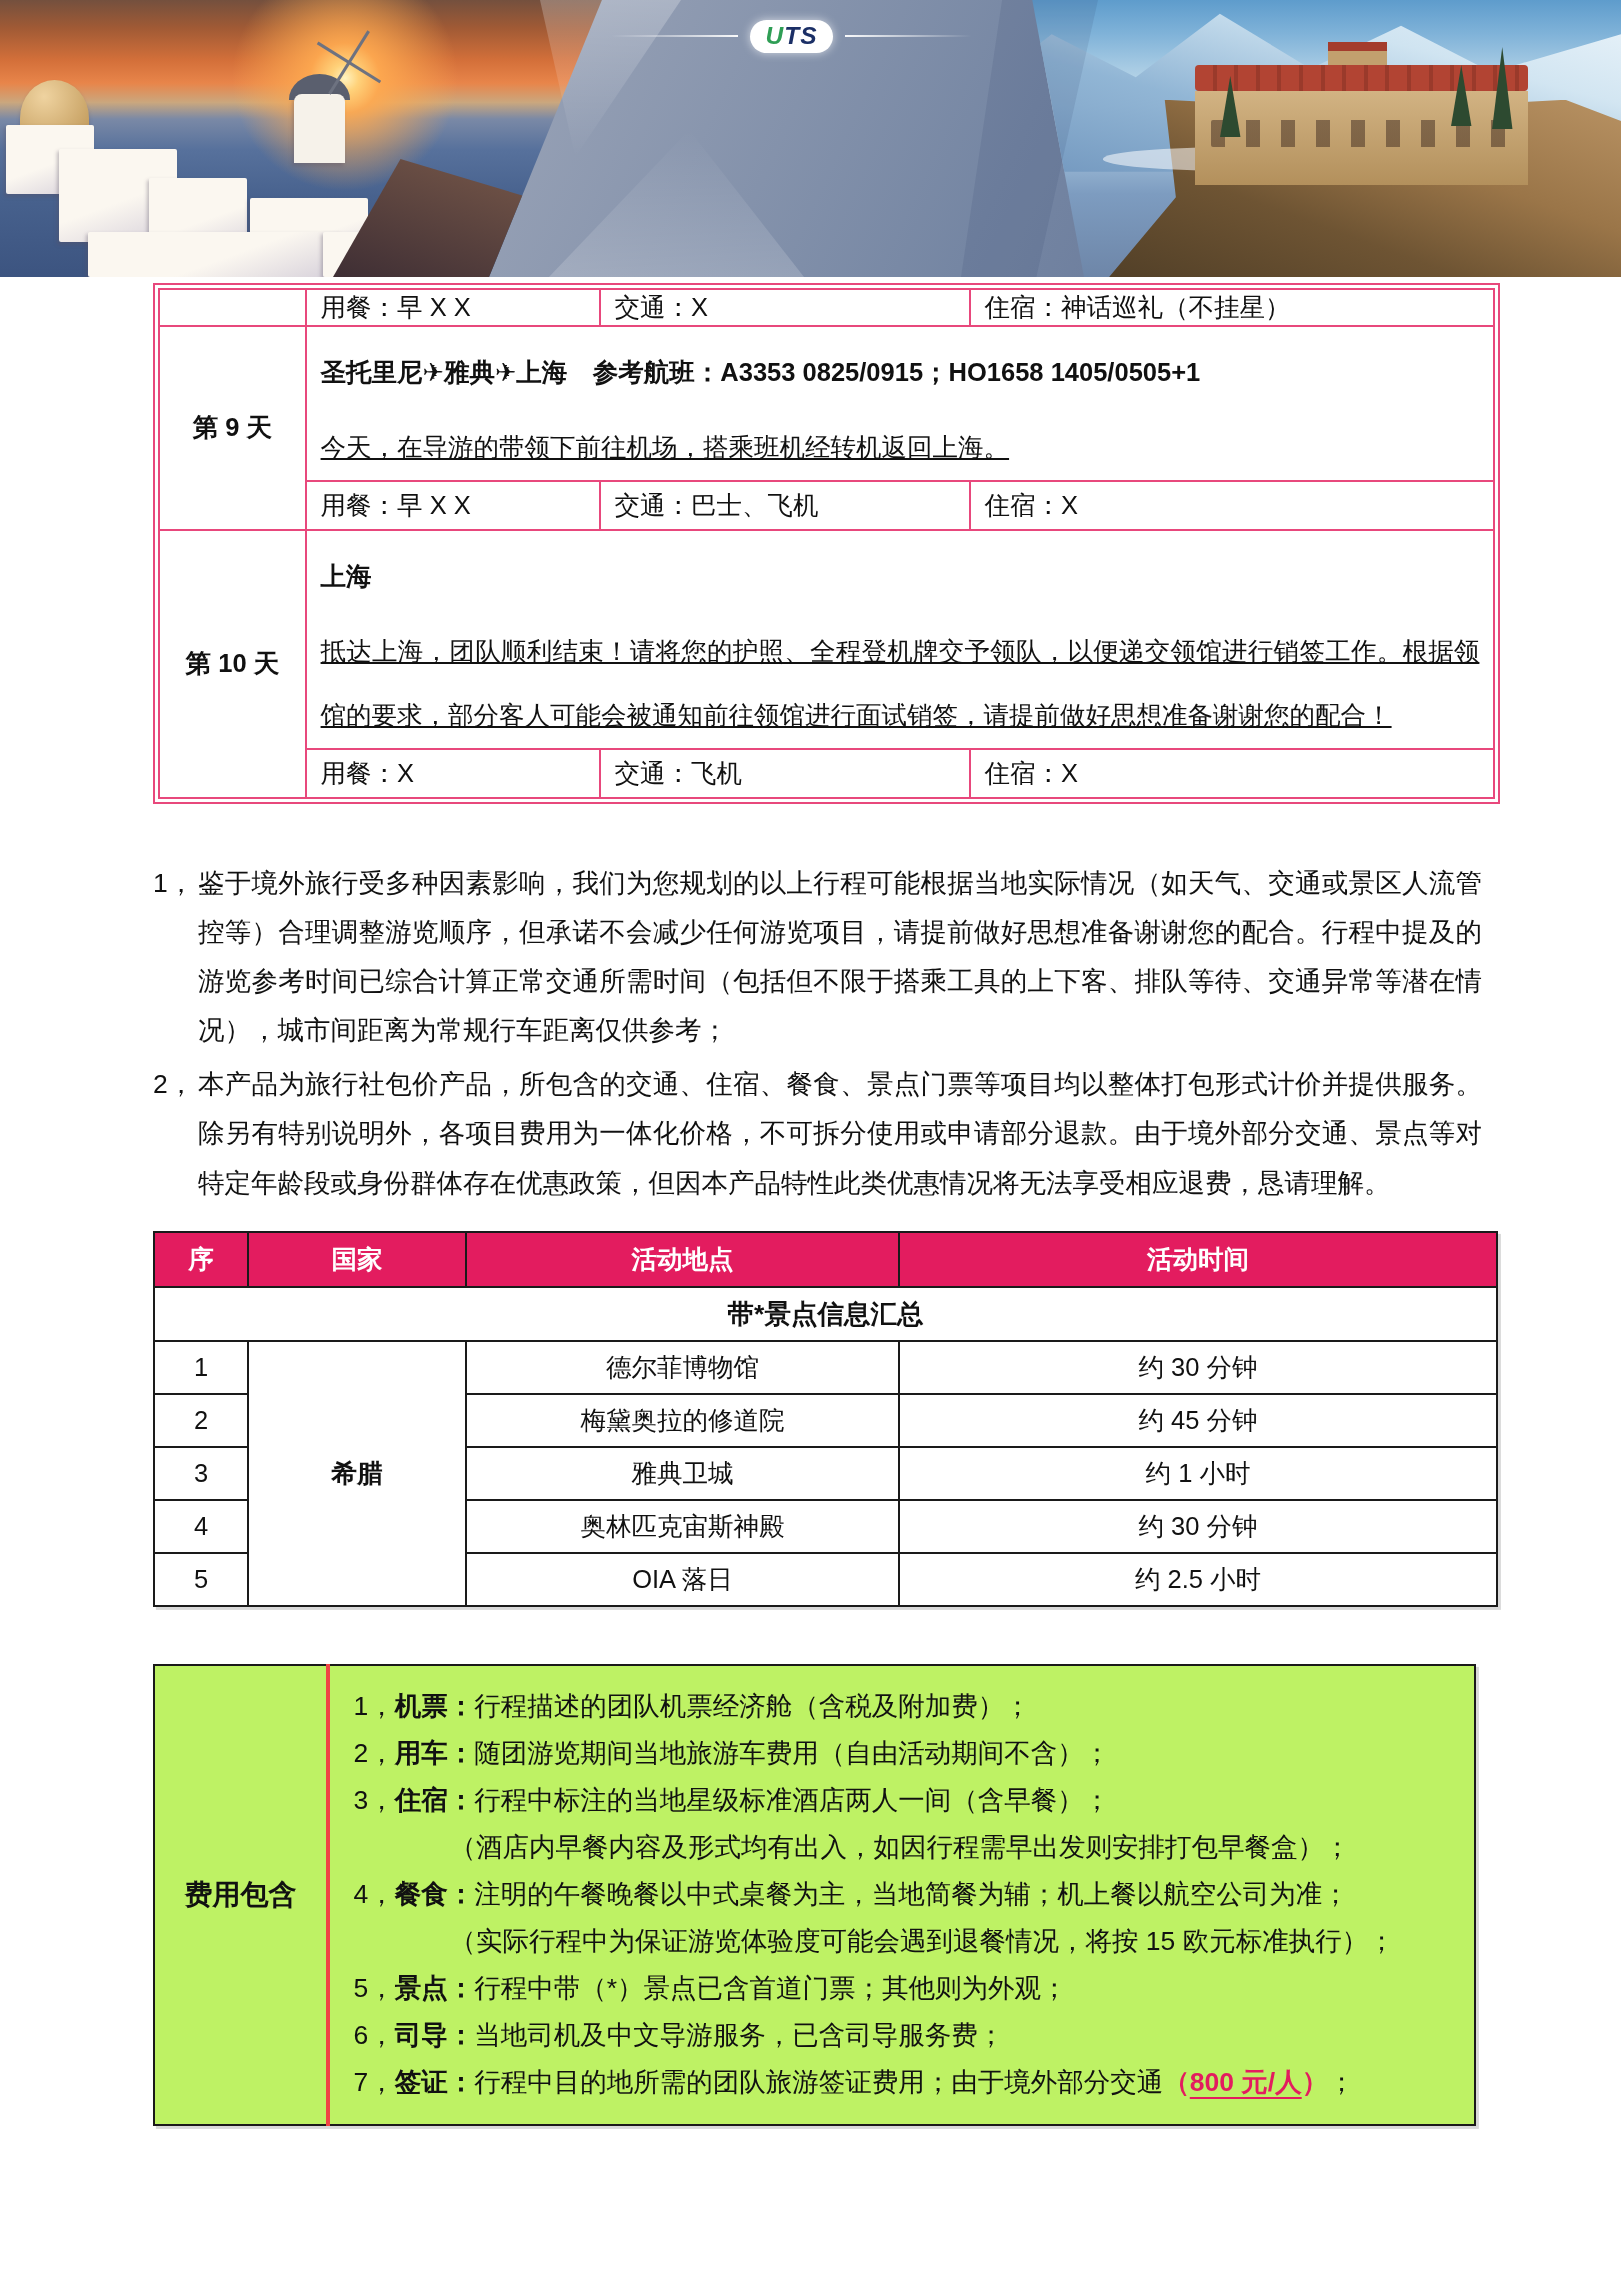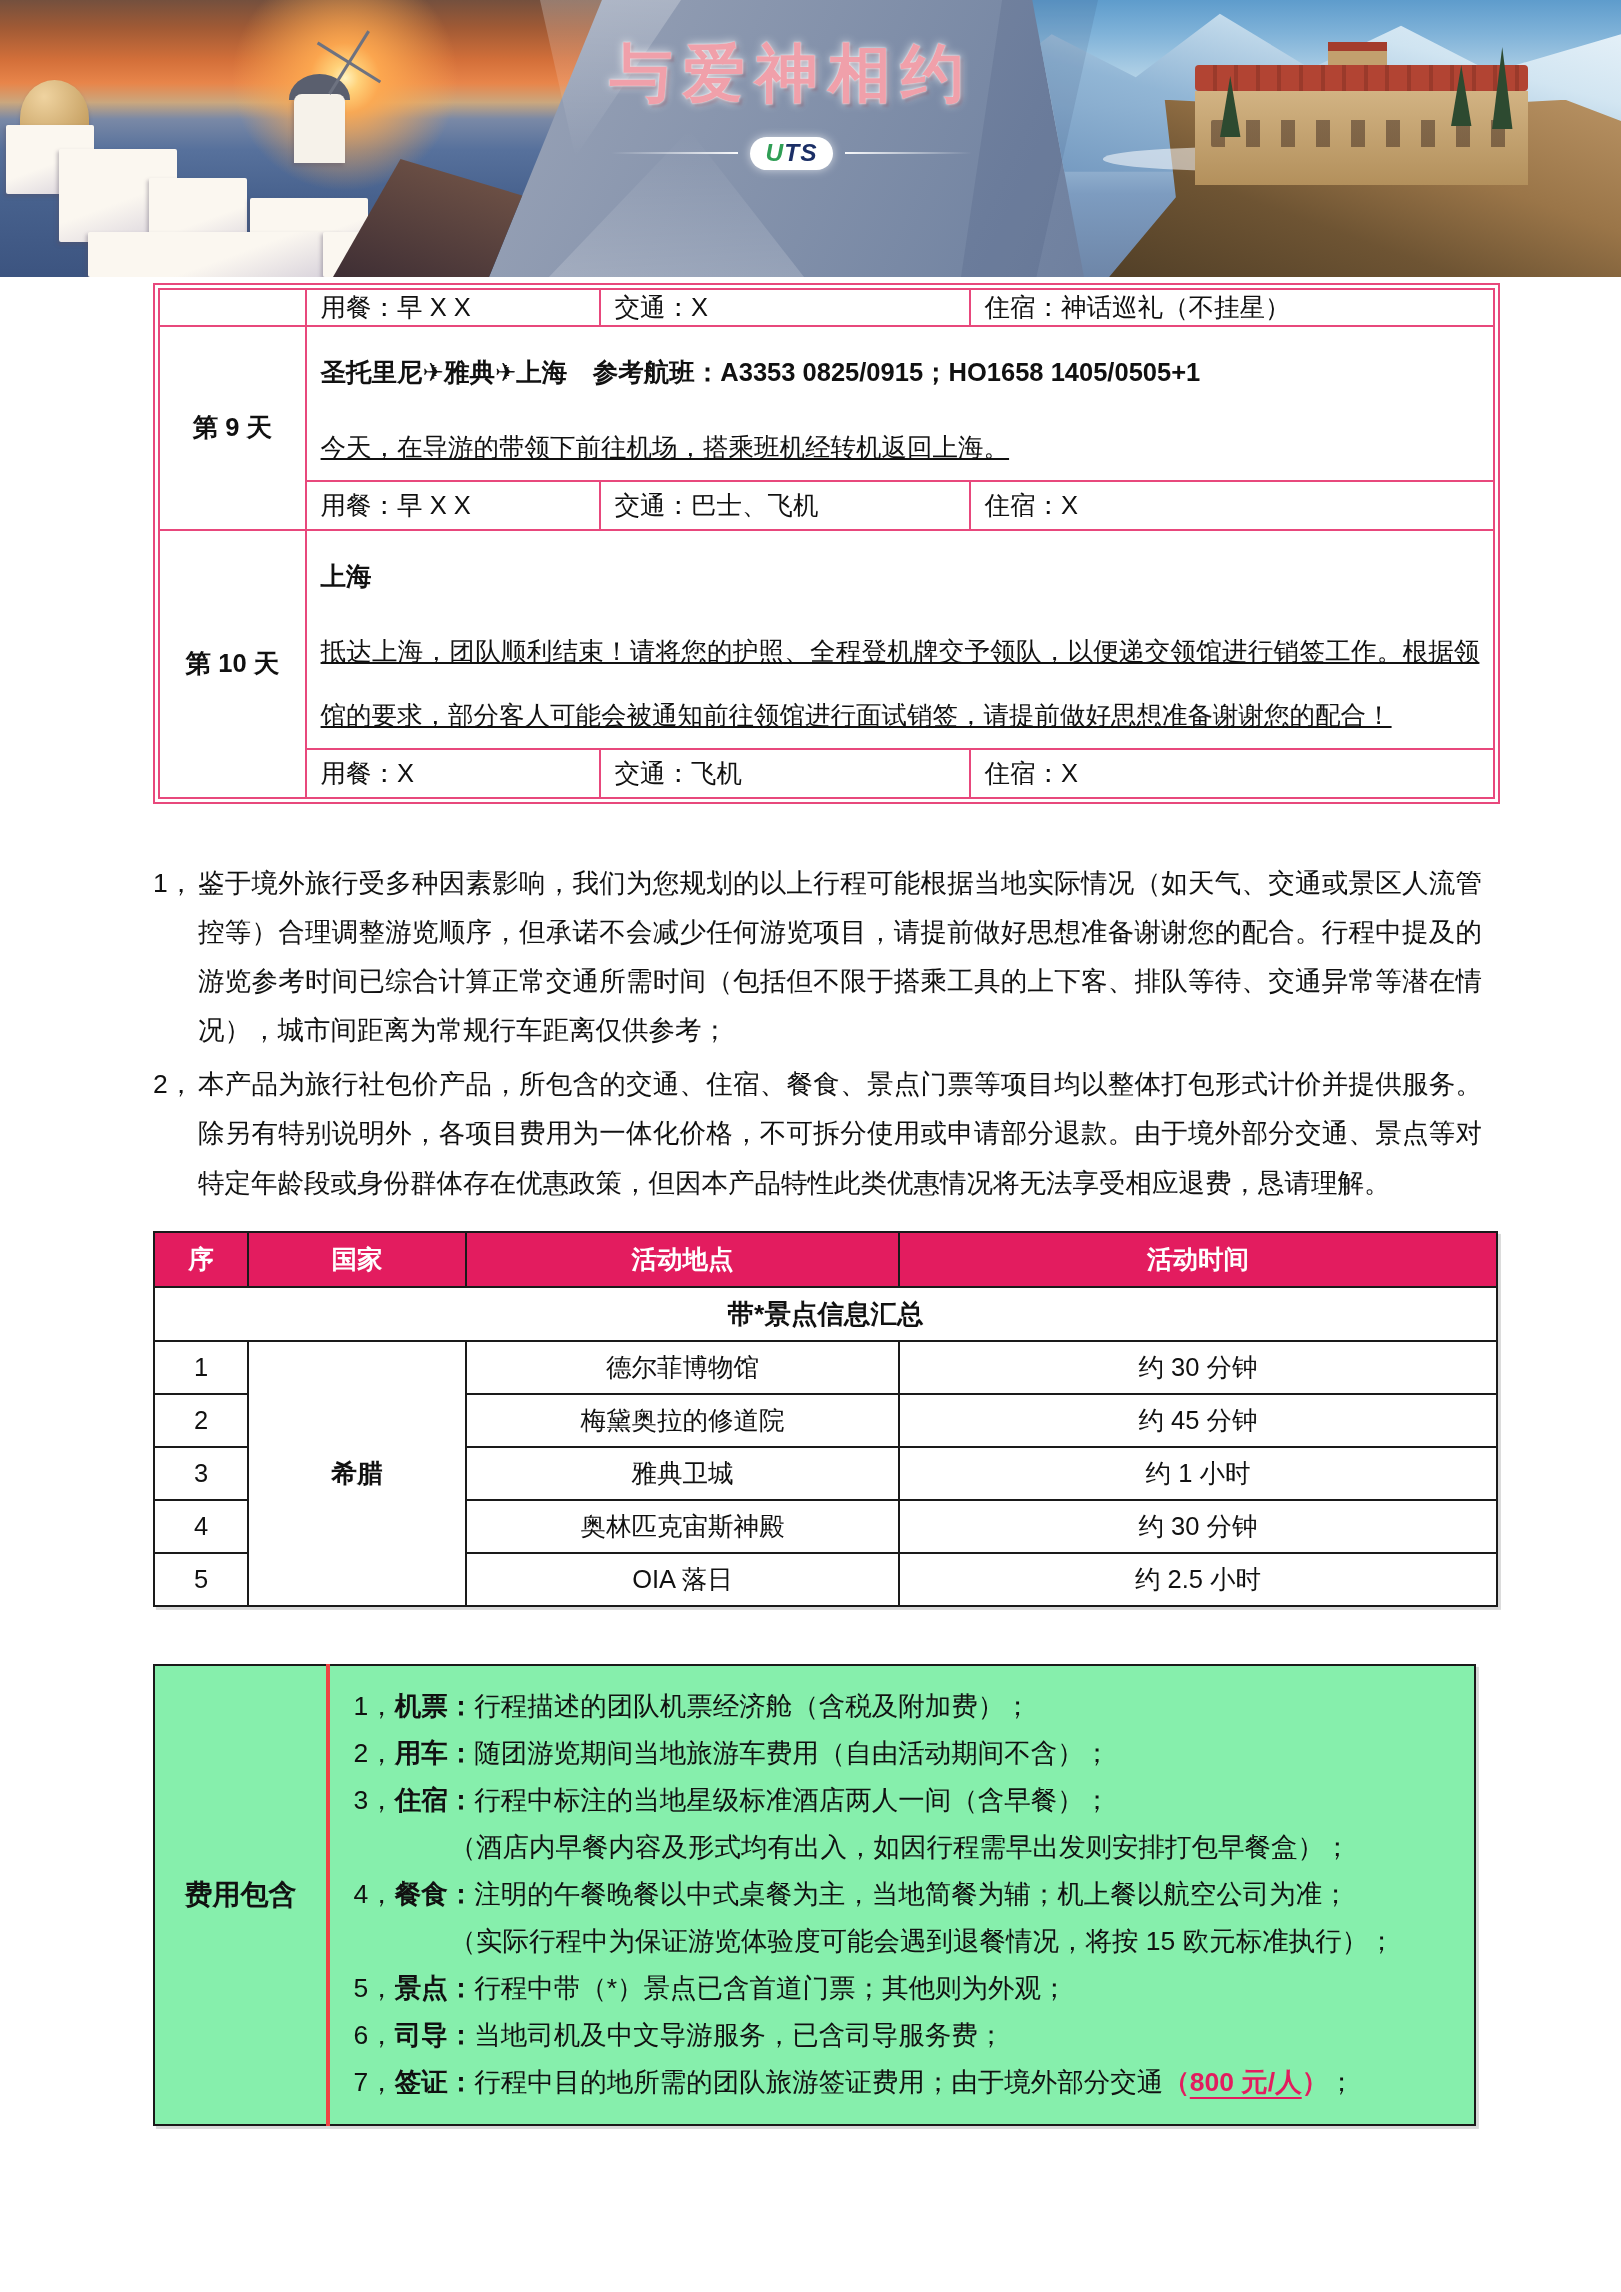--- a/index.html
+++ b/index.html
@@ -106,21 +106,21 @@
   .attr col.a-country{width:218px;}
   .attr col.a-place{width:433px;}
   .attr-title td{font-weight:700;text-align:left;padding:7.8px 11.8px;height:43px;font-size:26.5px;}
   .attr thead th{background:var(--hdrpink);color:#fff;height:55px;font-weight:700;font-size:25.5px;}
   .attr tbody td{height:53px;text-align:center;}
   .attr .country{font-weight:700;}
 
   
   .cost-wrap{margin:57px 0 0 153px;width:1323px;}
   table.cost{width:100%;border-collapse:collapse;border:2.9px solid #1a1a1a;box-shadow:2.9px 2.9px 0 rgba(160,160,160,.4);}
-  .cost td{background:#86efac;margin-left:48px;}
+  .cost td{background:#bef264;margin-left:48px;}
   .cost-label{width:174px;border-right:4px solid #ef4444;text-align:center;font-weight:700;font-size:28px;}
   .cost-body{padding:17.6px 11.8px 17.6px 23.5px;font-size:26.5px;}
   .cost-line{line-height:47px;}
   .cost-line .lbl{font-weight:700;}
   .cost-note{line-height:47px;padding-left:96px;}
   .hl{color:var(--hdrpink);font-weight:700;}
   .hl-u{text-decoration:underline;text-underline-offset:5.9px;text-decoration-thickness:2px;}
 </style>
 </head>
 <body>
@@ -157,21 +157,20 @@
       <div class="tree t1"></div>
       <div class="tree t2"></div>
       <div class="tree t3"></div>
     </div>
 
     <div class="facet facet-a"></div>
     <div class="facet facet-b"></div>
     <div class="facet facet-c"></div>
 
     <div class="banner-center">
-      <h1 class="banner-title">与爱神相约</h1>
       <div class="logo-row">
         <span class="hline"></span>
         <span class="uts-pill"><span class="uts-u">U</span><span class="uts-ts">TS</span></span>
         <span class="hline right"></span>
       </div>
     </div>
   </header>
 
   <div class="itin-wrap">
     <table class="itin">

